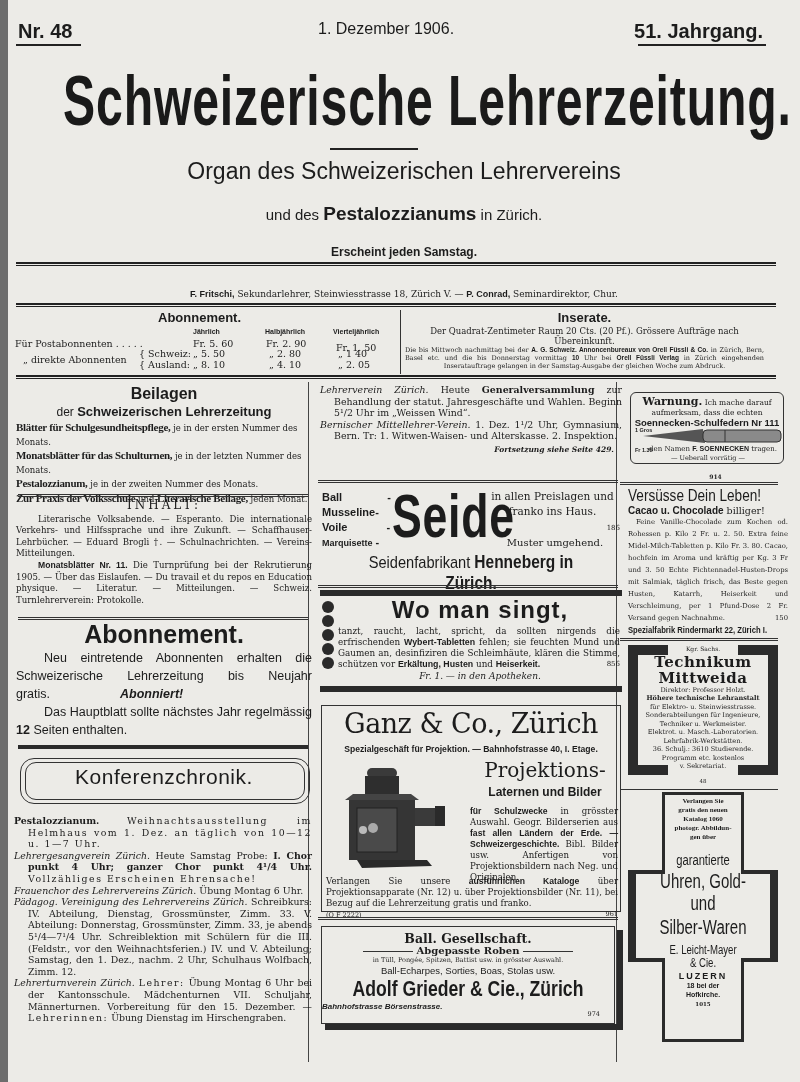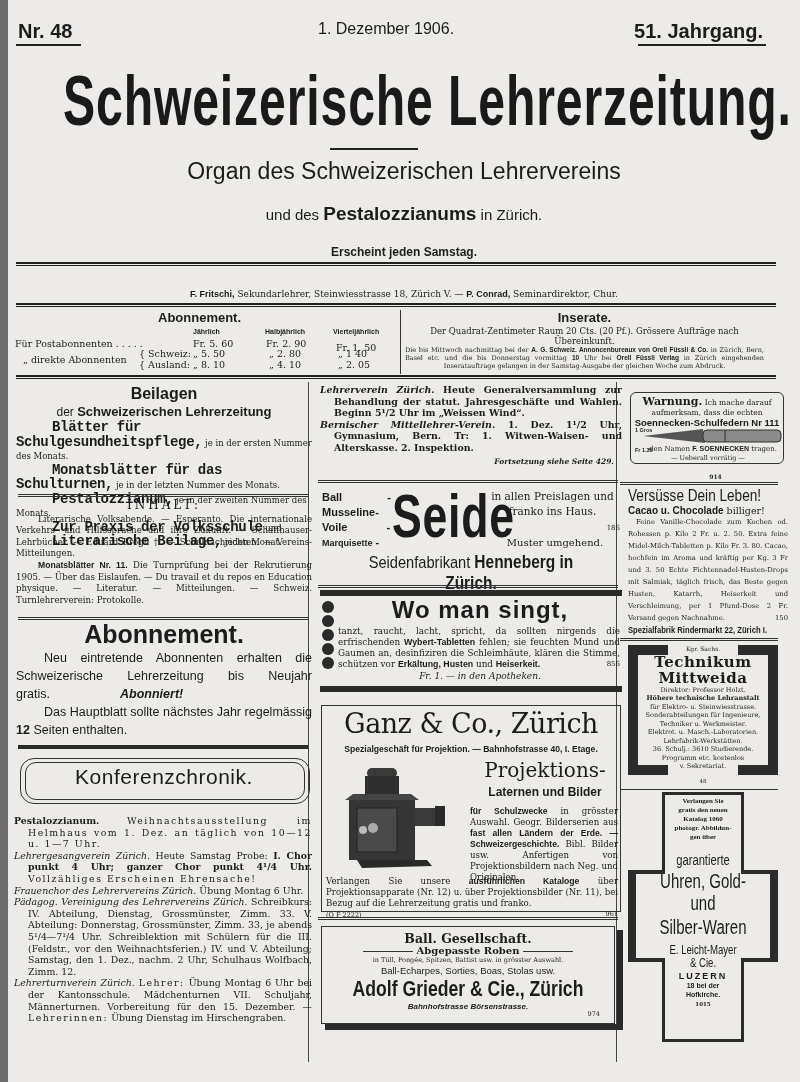--- a/index.html
+++ b/index.html
@@ -51,21 +51,21 @@
   
   .col-rule { position: absolute; border-left: 1px solid #444; }
   .hrule { position: absolute; border-top: 1px solid #333; }
   .hrule2 { position: absolute; border-top: 3px double #333; }
 
   .beilagen { position: absolute; top: 385px; left: 8px; width: 296px; text-align: center; }
   .beilagen h2 { font-family: "Liberation Sans", sans-serif; font-weight: bold; font-size: 16px; }
   .beilagen .sub { font-family: "Liberation Sans", sans-serif; font-size: 12px; margin-top: 1px; }
   .beilagen .sub b { font-size: 13px; }
   .beil-list { text-align: left; font-size: 8.5px; line-height: 13.5px; margin-top: 2px; }
-  .beil-list b { font-family: Liberation Mono, monospace; font-size: 14px; letter-spacing: -0.3px; margin-left: 36px; }
+  .beil-list b { font-family: Liberation Serif, serif; font-size: 11px; letter-spacing: -0.3px; }
 
   .inhalt { position: absolute; top: 500px; left: 8px; width: 296px; font-size: 8.6px; line-height: 11.6px; }
   .inhalt h3 { text-align: center; font-size: 12px; letter-spacing: 3px; font-weight: normal; margin-bottom: 2px; }
   .inhalt p { text-align: justify; text-indent: 22px; }
   .inhalt b { font-family: "Liberation Sans", sans-serif; }
 
   .abo2 { position: absolute; top: 620px; left: 8px; width: 296px; font-family: "Liberation Sans", sans-serif; }
   .abo2 h2 { text-align: center; font-size: 25px; font-weight: bold; }
   .abo2 p { font-size: 12.5px; line-height: 18px; text-align: justify; text-indent: 28px; }
   .abo2 i { font-weight: bold; margin-left: 70px; }
@@ -74,21 +74,21 @@
   .konf-frame2 { position: absolute; top: 762px; left: 17px; width: 280px; height: 38px; border: 1px solid #333; border-radius: 11px; }
   .konf-h { position: absolute; top: 765px; left: 8px; width: 296px; text-align: center; font-family: "Liberation Sans", sans-serif; font-size: 21px; letter-spacing: 0.5px; }
   .konf { position: absolute; top: 815px; left: 6px; width: 298px; font-size: 9.4px; line-height: 11.6px; }
   .konf p { text-align: justify; padding-left: 14px; text-indent: -14px; }
   .konf b { font-weight: bold; }
   .konf i { font-style: italic; }
   .spaced { letter-spacing: 1.5px; }
 
   
   .lv { position: absolute; top: 384px; left: 312px; width: 302px; font-size: 9.4px; line-height: 11.6px; }
-  .lv p { text-align: justify; padding-left: 14px; text-indent: -14px; font-weight: bold; }
+  .lv p { text-align: justify; padding-left: 14px; text-indent: -14px; }
   .lv .fort { text-align: right; font-style: italic; font-weight: bold; font-size: 7.5px; margin-top: 2px; padding-right: 8px; }
 
   .seide { position: absolute; top: 484px; left: 312px; width: 302px; height: 94px; }
   .seide .labels { position: absolute; top: 6px; left: 2px; font-family: "Liberation Sans", sans-serif; font-weight: bold; font-size: 11px; line-height: 15px; }
   .seide .big { position: absolute; top: -4px; left: 72px; font-family: "Liberation Sans", sans-serif; font-weight: bold; font-size: 62px; transform: scaleX(0.72); transform-origin: left top; letter-spacing: 1px; }
   .seide .right { position: absolute; top: 5px; left: 165px; width: 135px; text-align: center; font-size: 10.5px; line-height: 15px; }
   .seide .num { position: absolute; top: 40px; right: 2px; font-size: 7px; }
   .seide .muster { position: absolute; top: 53px; left: 170px; width: 130px; text-align: center; font-size: 10px; }
   .seide .foot { position: absolute; top: 68px; left: 0; width: 302px; text-align: center; font-family: "Liberation Sans", sans-serif; font-size: 17px; transform: scaleX(0.86); transform-origin: center top; }
   .seide .foot b { font-size: 18px; }
@@ -115,21 +115,21 @@
 
   .grieder { position: absolute; top: 926px; left: 313px; width: 294px; height: 98px; border: 1.5px solid #333; }
   .grieder-shadow { position: absolute; top: 930px; left: 609px; width: 6px; height: 100px; background: #2a2a2a; }
   .grieder-shadow2 { position: absolute; top: 1024px; left: 317px; width: 298px; height: 6px; background: #2a2a2a; }
   .grieder .h { text-align: center; font-family: "DejaVu Serif", serif; font-weight: bold; font-size: 12.5px; margin-top: 4px; }
   .grieder .h2 { text-align: center; font-weight: bold; font-size: 10px; margin-top: -1px; }
   .grieder .h2 span { display: inline-block; width: 50px; border-top: 1px solid #333; vertical-align: middle; margin: 0 4px; }
   .grieder .h3 { text-align: center; font-size: 6.5px; }
   .grieder .h4 { text-align: center; font-family: "Liberation Sans", sans-serif; font-size: 9.5px; margin-top: 1px; }
   .grieder .h5 { text-align: center; font-family: "Liberation Sans", sans-serif; font-weight: bold; font-size: 22px; transform: scaleX(0.8); line-height: 26px; }
-  .grieder .h6 { text-align: center; font-family: "Liberation Sans", sans-serif; font-style: italic; font-weight: bold; font-size: 8px; }
+  .grieder .h6 { text-align: left; font-family: "Liberation Sans", sans-serif; font-style: italic; font-weight: bold; font-size: 8px; }
   .grieder .num { position: absolute; right: 14px; bottom: 5px; font-size: 6.5px; }
   .warnbox { position: absolute; top: 392px; left: 622px; width: 154px; height: 72px; border: 1.5px solid #333; border-radius: 6px; text-align: center; }
   .warnbox .t1 { font-size: 7.5px; margin-top: 2px; }
   .warnbox .t1 b { font-size: 11px; }
   .warnbox .t2 { font-family: "Liberation Sans", sans-serif; font-weight: bold; font-size: 9.5px; }
   .warnbox .pen { position: absolute; top: 34px; left: 12px; width: 140px; height: 18px; }
   .warnbox .lbl1 { position: absolute; top: 34px; left: 4px; font-size: 5.5px; font-weight: bold; font-family: "Liberation Sans", sans-serif; }
   .warnbox .lbl2 { position: absolute; top: 54px; left: 4px; font-size: 5.5px; font-weight: bold; font-family: "Liberation Sans", sans-serif; }
   .warnbox .t3 { position: absolute; top: 52px; left: 12px; width: 140px; font-size: 7px; }
   .warnbox .t3 b { font-family: "Liberation Sans", sans-serif; }

